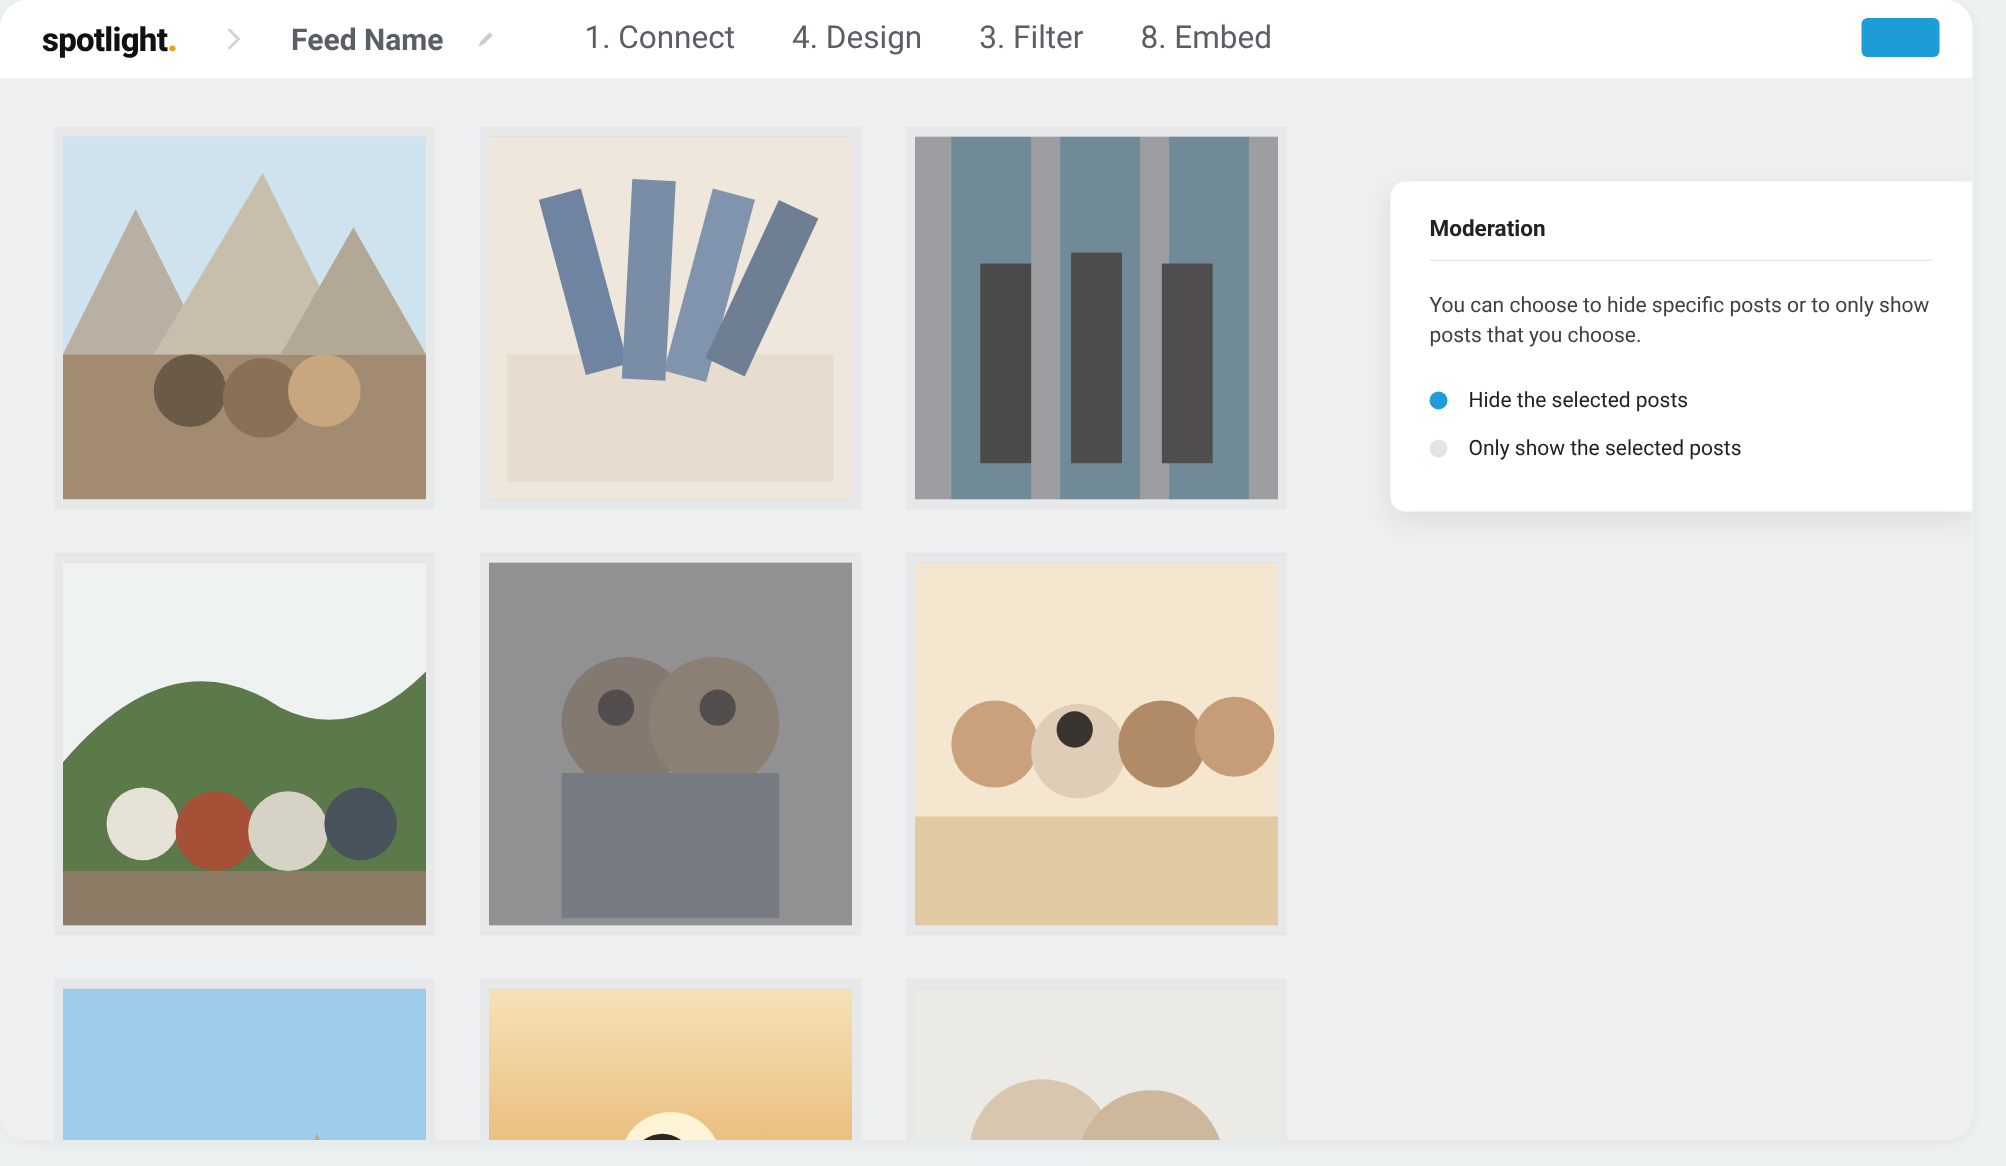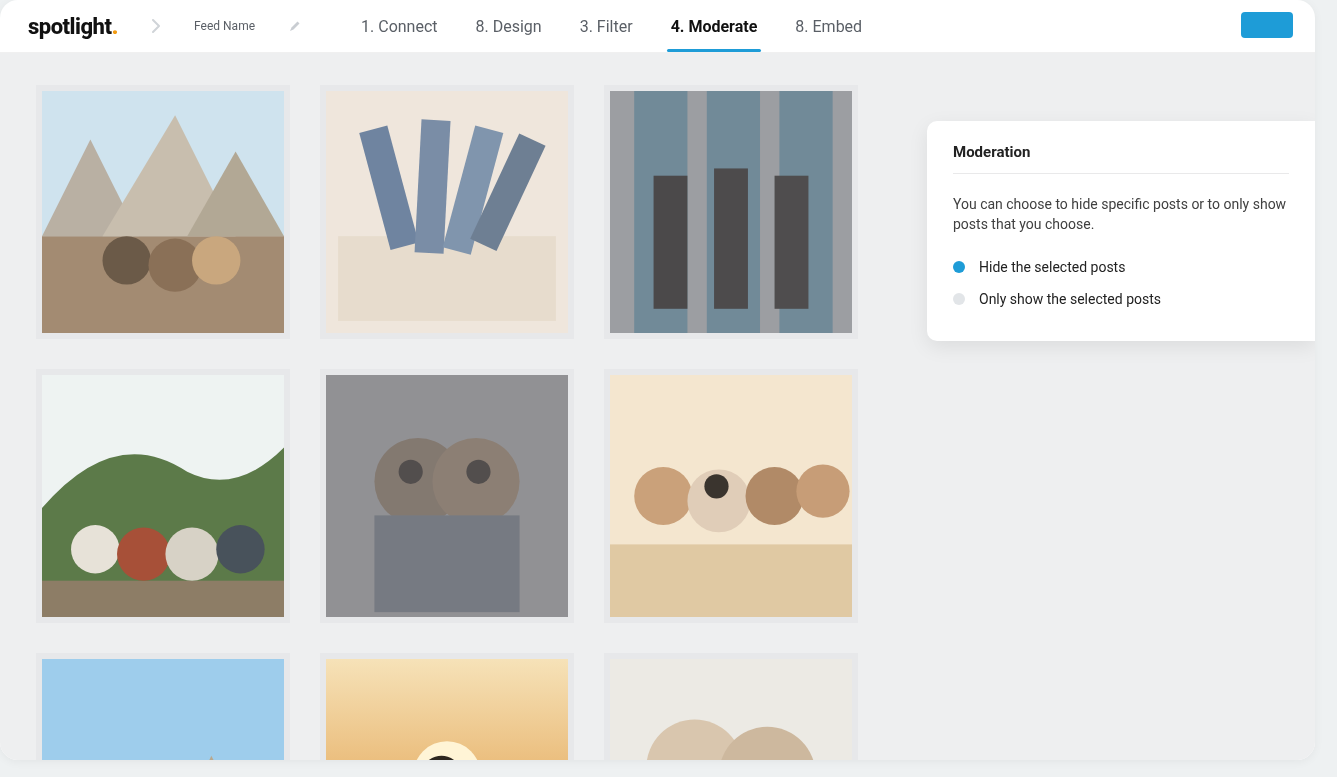--- a/index.html
+++ b/index.html
@@ -45,38 +45,39 @@
       color: #f39c12;
       font-size: 24px;
     }
     .chevron {
       margin: 0 18px;
       color: #d0d4d8;
       display: inline-flex;
     }
     .chevron svg { width: 8px; height: 14px; }
     .feed-name {
-      font-size: 12px;
+      font-size: 20px;
       color: #5a5f66;
-      margin-right: 18px;
+      margin-right: 6px;
+      font-weight: bold;
     }
     .pencil-icon {
       color: #c9cdd2;
       display: inline-flex;
     }
     .pencil-icon svg { width: 12px; height: 12px; }
     .steps {
       display: flex;
       align-items: stretch;
       margin-left: 44px;
       height: 100%;
       gap: 38px;
     }
     .step {
-      font-size: 16px;
+      font-size: 21px;
       color: #5a5f66;
       display: flex;
       align-items: center;
       height: 100%;
       position: relative;
       cursor: pointer;
       justify-content: center;
     }
     .step.active {
       color: #111;
@@ -206,27 +207,24 @@
       <svg viewBox="0 0 12 12">
           <path d="M1 11 L2.5 7.5 L8.5 1.5 L10.5 3.5 L4.5 9.5 Z" fill="currentColor"></path>
         </svg>
     </span>
 
     <div class="steps">
       <div class="step">
           <span>1. Connect</span>
         </div>
       <div class="step">
-          <span>8. Design</span>
+          <span>4. Design</span>
         </div>
       <div class="step">
           <span>3. Filter</span>
-        </div>
-      <div class="step active">
-          <span>4. Moderate</span>
         </div>
       <div class="step">
           <span>8. Embed</span>
         </div>
     </div>
 
     <div class="primary-btn"></div>
   </div>
 
   <div class="workspace">

